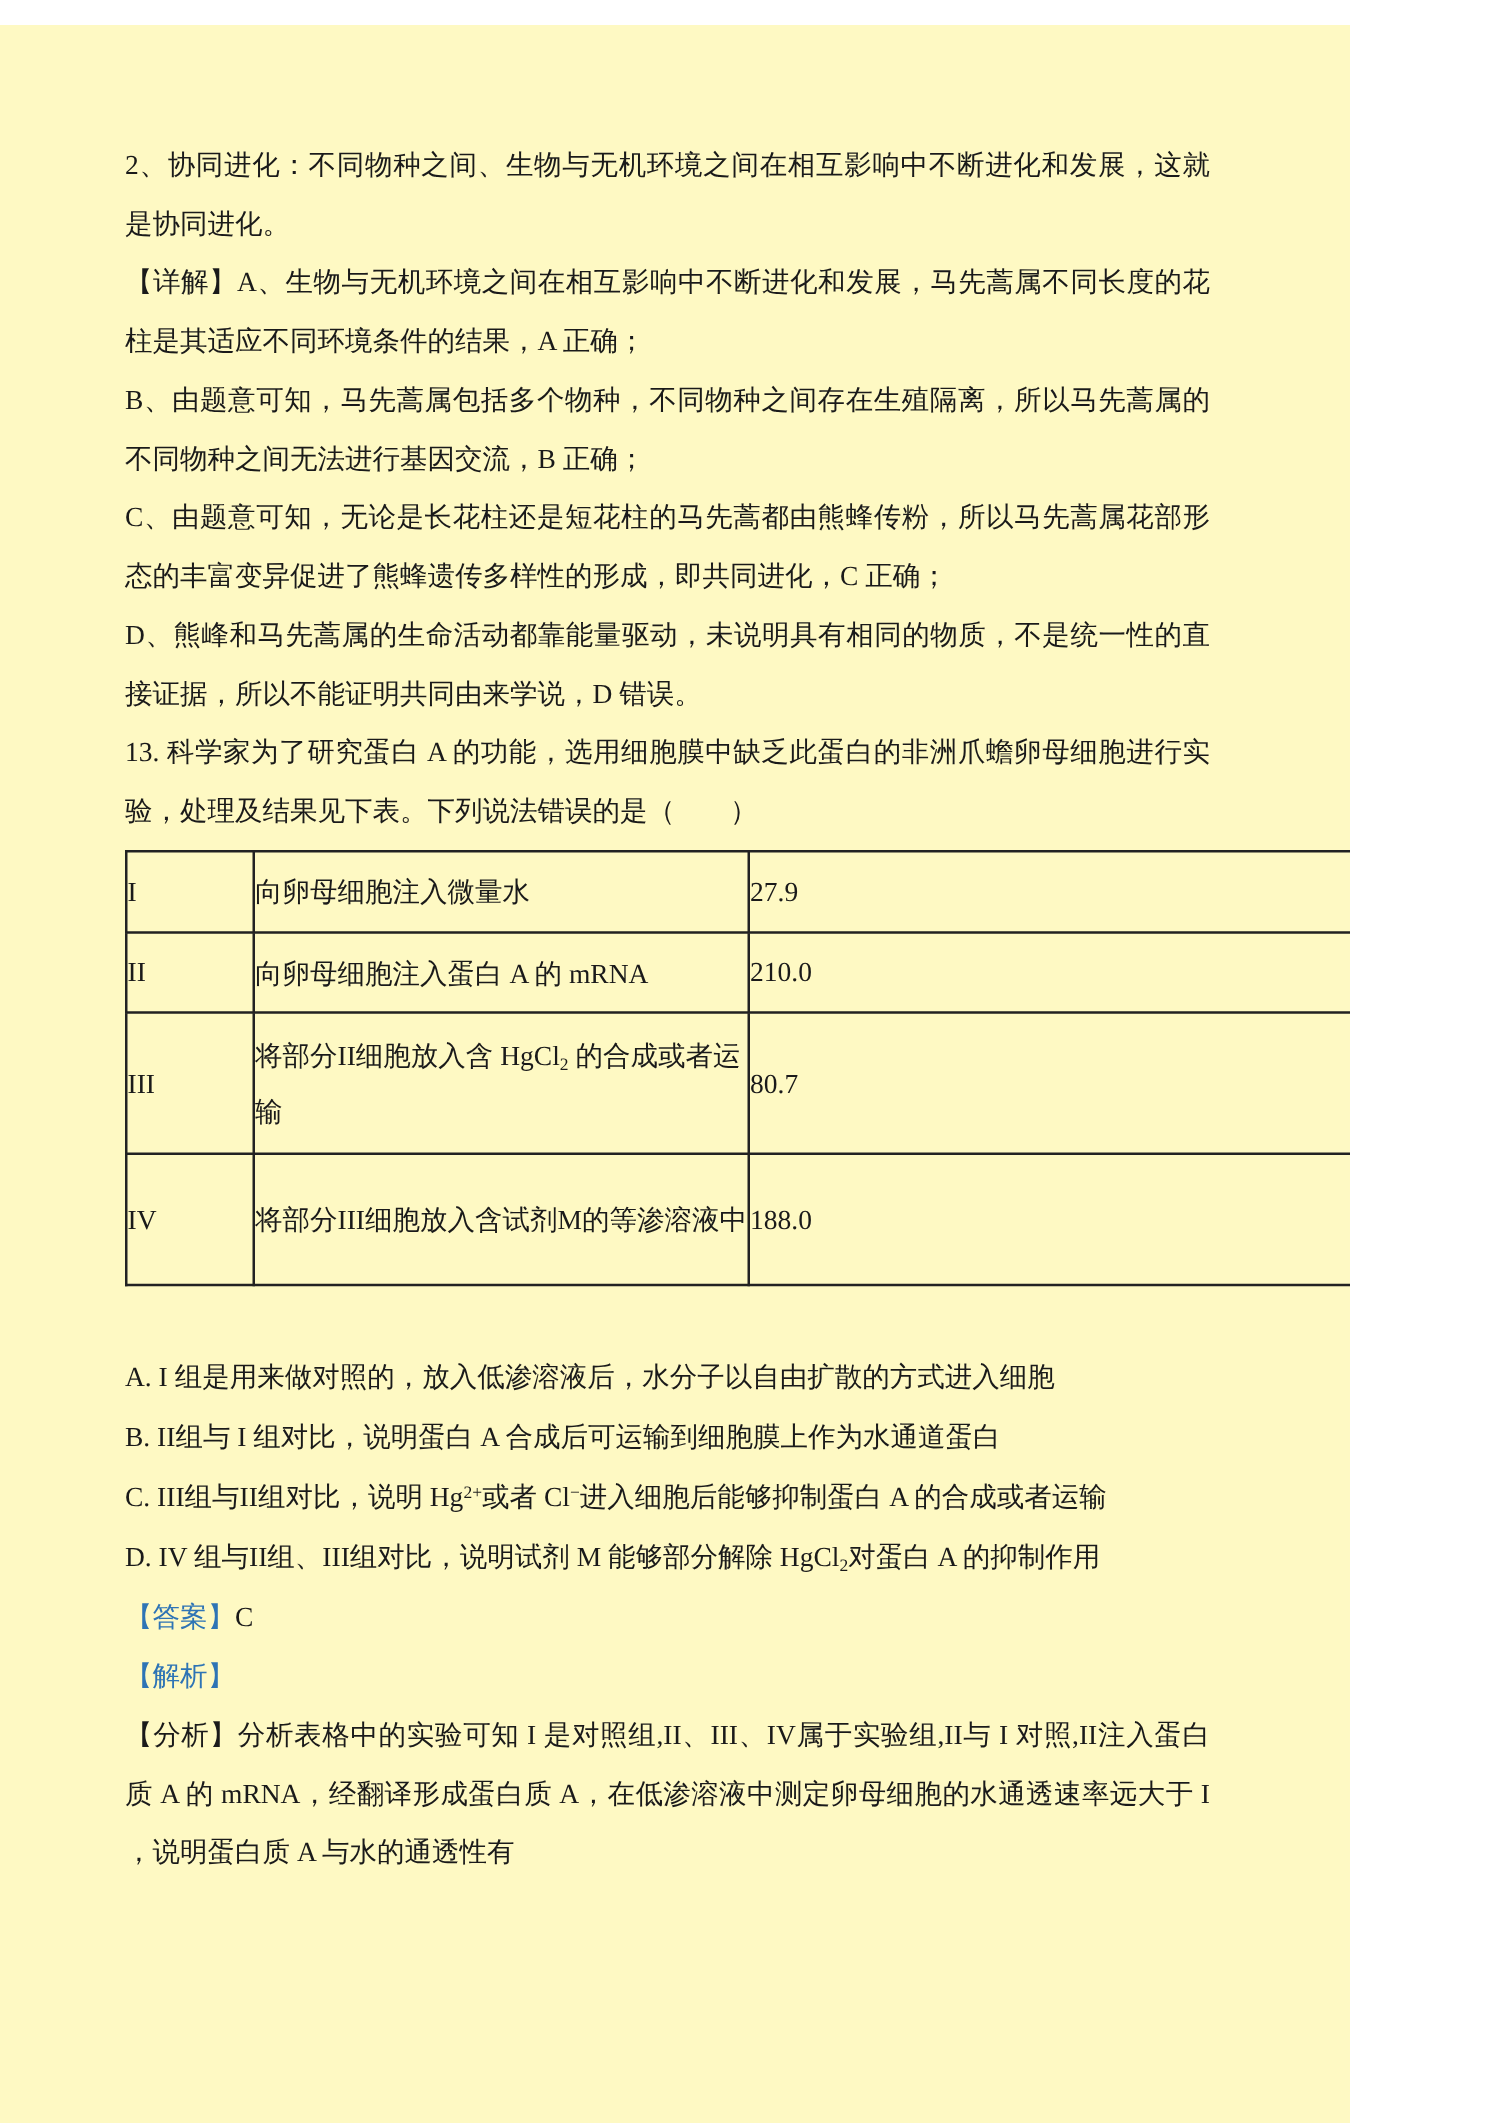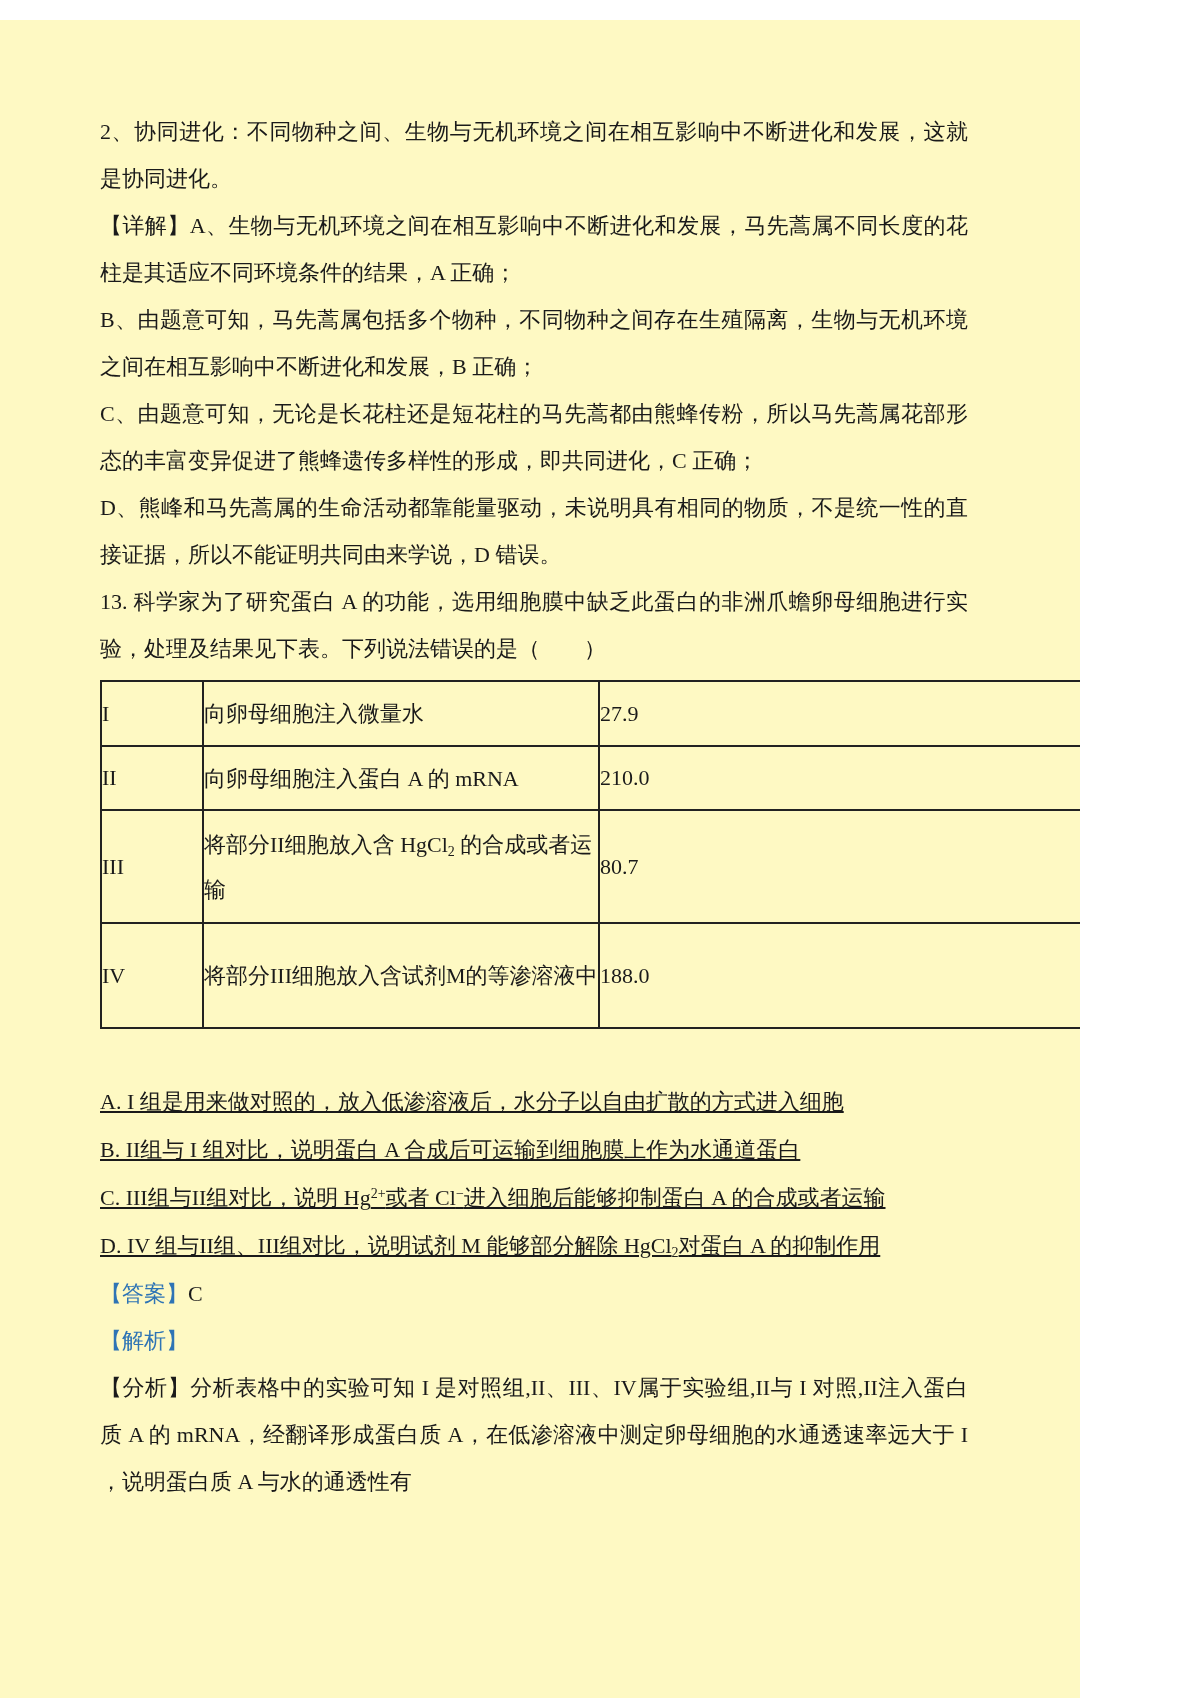--- a/index.html
+++ b/index.html
@@ -52,34 +52,34 @@
   .hdr-group div { line-height: 46px; }
   .hdr-treat { padding: 0 12px; }
   .hdr-rate  { padding: 0 14px; }
   .hdr-rate div { line-height: 46px; }
   .spread { text-align: justify; text-align-last: justify; }
   .cell-id    { padding-left: 10px; }
   .cell-treat { padding: 0 12px; line-height: 45px; }
   .cell-rate  { text-align: center; }
 
   
-  .options { margin-top: 49px; text-decoration: underline; }
+  .options { margin-top: 49px; }
   .options .para { line-height: 48px; }
   .answer-block .para { line-height: 47px; }
   .blue { color: #2e74b5; }
 </style>
 </head>
 <body>
 
 <div class="page">
 
   <section>
     <p class="para">2、协同进化：不同物种之间、生物与无机环境之间在相互影响中不断进化和发展，这就是协同进化。</p>
     <p class="para">【详解】A、生物与无机环境之间在相互影响中不断进化和发展，马先蒿属不同长度的花柱是其适应不同环境条件的结果，A 正确；</p>
-    <p class="para">B、由题意可知，马先蒿属包括多个物种，不同物种之间存在生殖隔离，生物与无机环境之间在相互影响中不断进化和发展，B 正确；</p>
+    <p class="para">B、由题意可知，马先蒿属包括多个物种，不同物种之间存在生殖隔离，所以马先蒿属的不同物种之间无法进行基因交流，B 正确；</p>
     <p class="para">C、由题意可知，无论是长花柱还是短花柱的马先蒿都由熊蜂传粉，所以马先蒿属花部形态的丰富变异促进了熊蜂遗传多样性的形成，即共同进化，C 正确；</p>
     <p class="para">D、熊峰和马先蒿属的生命活动都靠能量驱动，未说明具有相同的物质，不是统一性的直接证据，所以不能证明共同由来学说，D 错误。</p>
   </section>
 
   <section>
     <p class="para">13. 科学家为了研究蛋白 A 的功能，选用细胞膜中缺乏此蛋白的非洲爪蟾卵母细胞进行实验，处理及结果见下表。下列说法错误的是（　　）</p>
 
     <table class="exp">
       <colgroup>
         <col style="width:102px">

